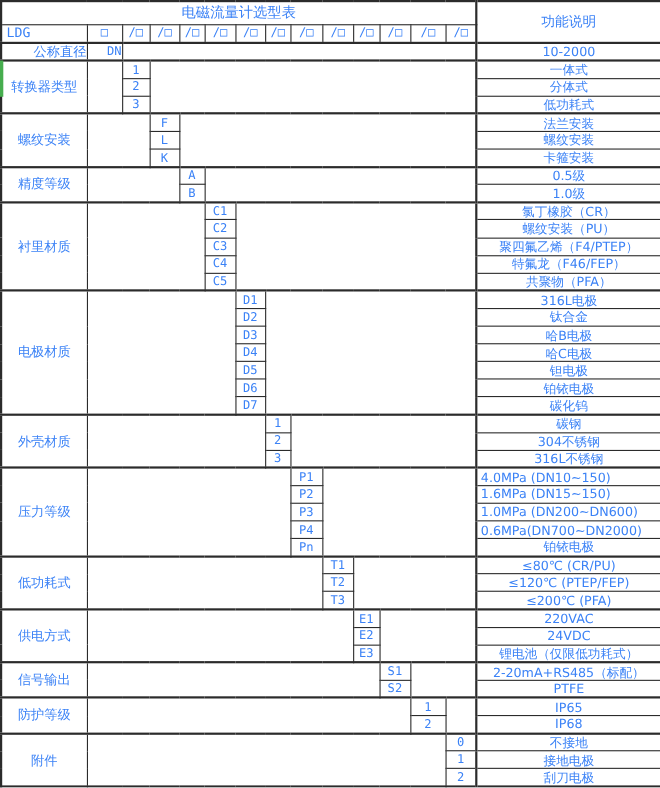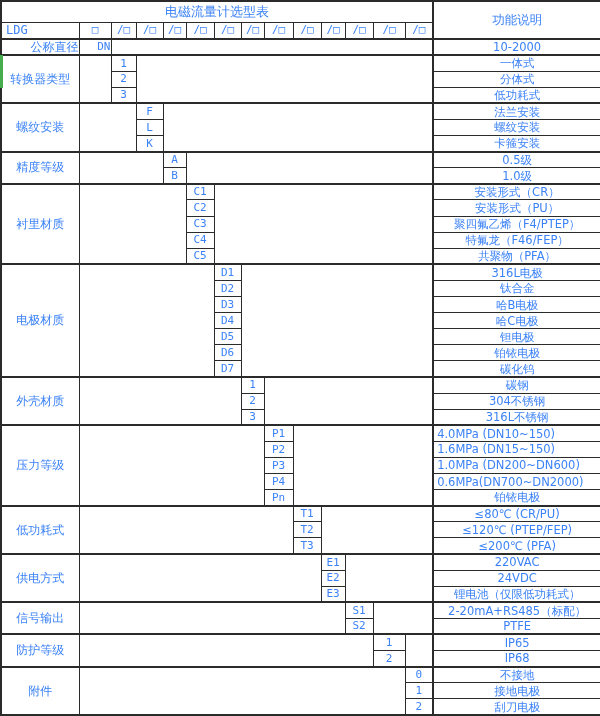--- a/index.html
+++ b/index.html
@@ -111,25 +111,25 @@
         </tr>
         <tr style="height: 16.1px;">
           <td class="code">B</td>
           <td class="desc">1.0级</td>
         </tr>
         <tr class="gt" style="height: 16.1px;">
           <td class="lbl" rowspan="5">衬里材质</td>
           <td class="sp" colspan="4" rowspan="5"></td>
           <td class="code">C1</td>
           <td class="sp" colspan="8" rowspan="5"></td>
-          <td class="desc">安装形式（CR）</td>
+          <td class="desc">氯丁橡胶（CR）</td>
         </tr>
         <tr style="height: 16.1px;">
           <td class="code">C2</td>
-          <td class="desc">安装形式（PU）</td>
+          <td class="desc">螺纹安装（PU）</td>
         </tr>
         <tr style="height: 16.1px;">
           <td class="code">C3</td>
           <td class="desc">聚四氟乙烯（F4/PTEP）</td>
         </tr>
         <tr style="height: 16.1px;">
           <td class="code">C4</td>
           <td class="desc">特氟龙（F46/FEP）</td>
         </tr>
         <tr style="height: 16.1px;">

